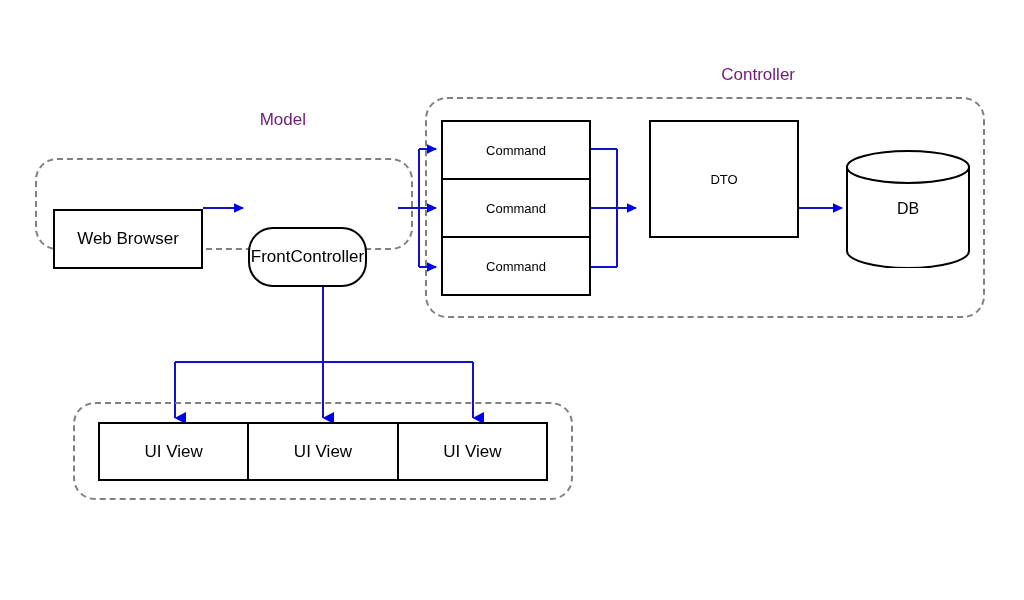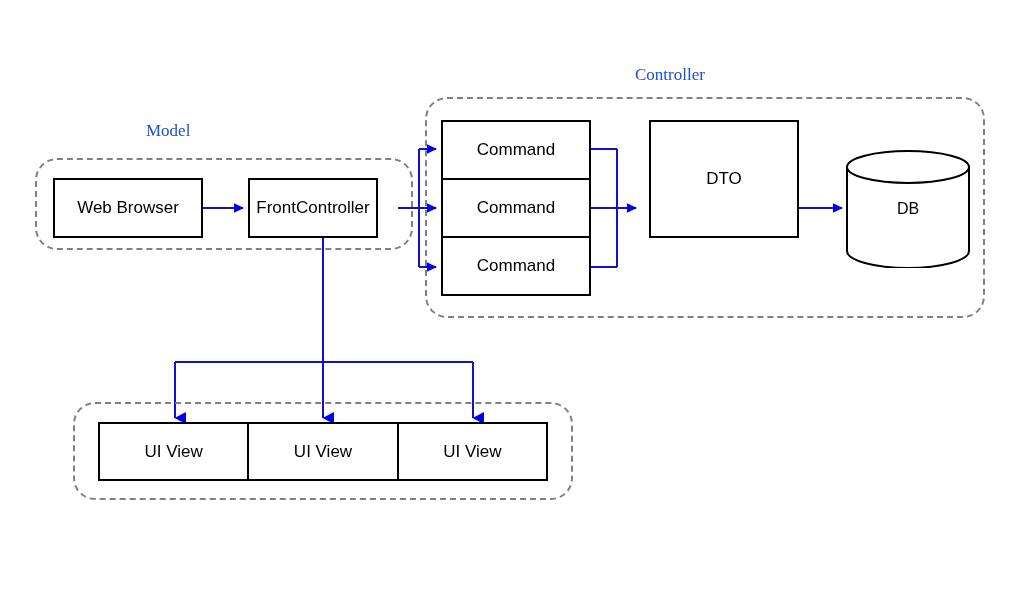--- a/index.html
+++ b/index.html
@@ -28,54 +28,55 @@
   }
   .group-box {
     position: absolute;
     border: 2px dashed #808080;
     border-radius: 22px;
     box-sizing: border-box;
     background: transparent;
   }
   .group-label {
     position: absolute;
-    color: #1d4ed8;
+    color: #701a75;
     font-size: 17px;
-    font-family: Liberation Serif, serif;
-    text-align: left;
+    font-family: Liberation Sans, sans-serif;
+    text-align: right;
     white-space: nowrap;
   }
   .node {
     position: absolute;
     box-sizing: border-box;
     border: 2px solid #000000;
     background: #ffffff;
     display: flex;
     align-items: center;
     justify-content: center;
     color: #000000;
     font-size: 17px;
     font-family: "Liberation Sans", sans-serif;
     white-space: nowrap;
+    margin-top: 31px;
   }
   .stack {
     position: absolute;
     box-sizing: border-box;
     border: 2px solid #000000;
     background: #ffffff;
     display: flex;
     flex-direction: column;
   }
   .stack-row {
     flex: 1 1 0;
     display: flex;
     align-items: center;
     justify-content: center;
     color: #000000;
-    font-size: 17px;
+    font-size: 13px;
     font-family: "Liberation Sans", sans-serif;
     box-sizing: border-box;
     white-space: nowrap;
   }
   .stack-row + .stack-row {
     border-top: 2px solid #000000;
   }
   .hstack {
     position: absolute;
     box-sizing: border-box;
@@ -155,26 +156,26 @@
 
       <line x1="323" y1="238" x2="323" y2="362"></line>
       <line x1="175" y1="362" x2="473" y2="362"></line>
 
       <line x1="175" y1="362" x2="175" y2="418" marker-end="url(#ahd)"></line>
       <line x1="323" y1="362" x2="323" y2="418" marker-end="url(#ahd)"></line>
       <line x1="473" y1="362" x2="473" y2="418" marker-end="url(#ahd)"></line>
     </g>
   </svg>
 
-  <div class="group-label" style="left:146px; top:121px; width:160px;">Model</div>
+  <div class="group-label" style="left:146px; top:110px; width:160px;">Model</div>
   <div class="group-box" style="left:35px; top:158px; width:378px; height:92px;"></div>
 
   <div class="node" style="left:53px; top:178px; width:150px; height:60px;">Web Browser</div>
 
-  <div class="node" style="left:248px; top:178px; width:130px; height:60px;">FrontController</div>
+  <div class="node" style="left:248px; top:196px; width:119px; height:60px;border-radius:25px;">FrontController</div>
 
   <div class="group-label" style="left:635px; top:65px; width:160px;">Controller</div>
   <div class="group-box" style="left:425px; top:97px; width:560px; height:221px;"></div>
 
   <div class="stack" style="left:441px; top:120px; width:150px; height:176px;">
     <div class="stack-row">Command</div>
     <div class="stack-row">Command</div>
     <div class="stack-row">Command</div>
   </div>
 

